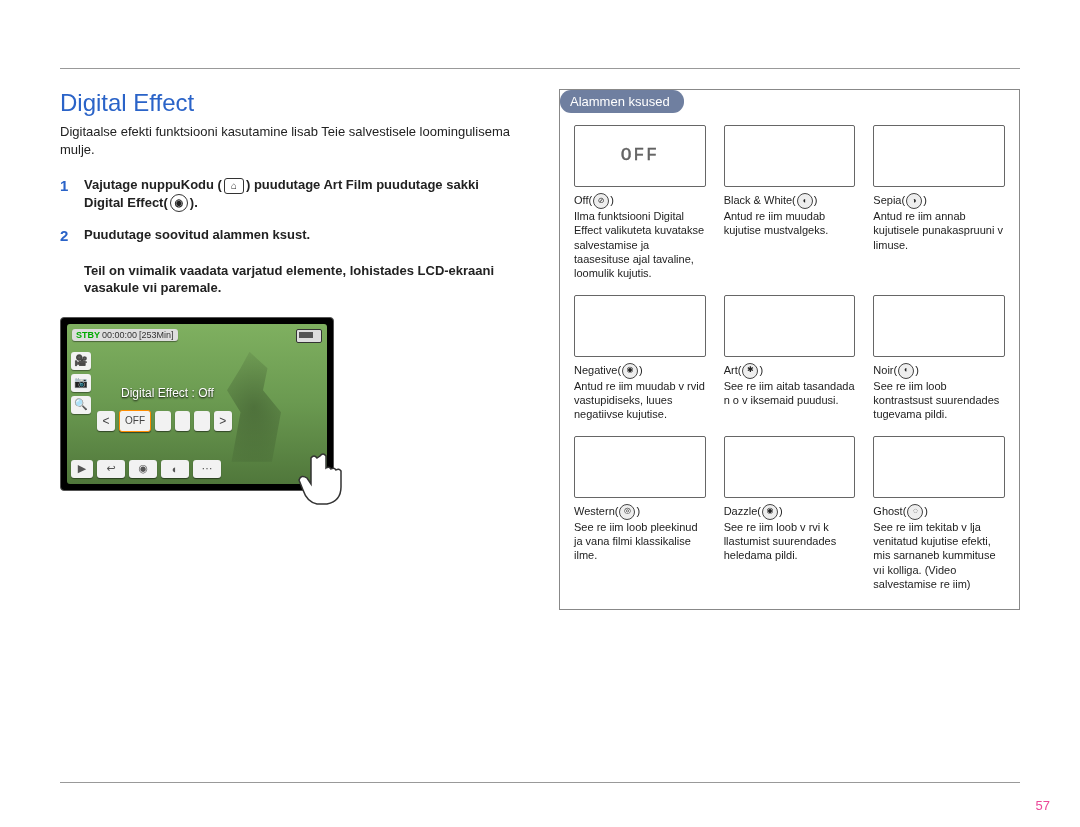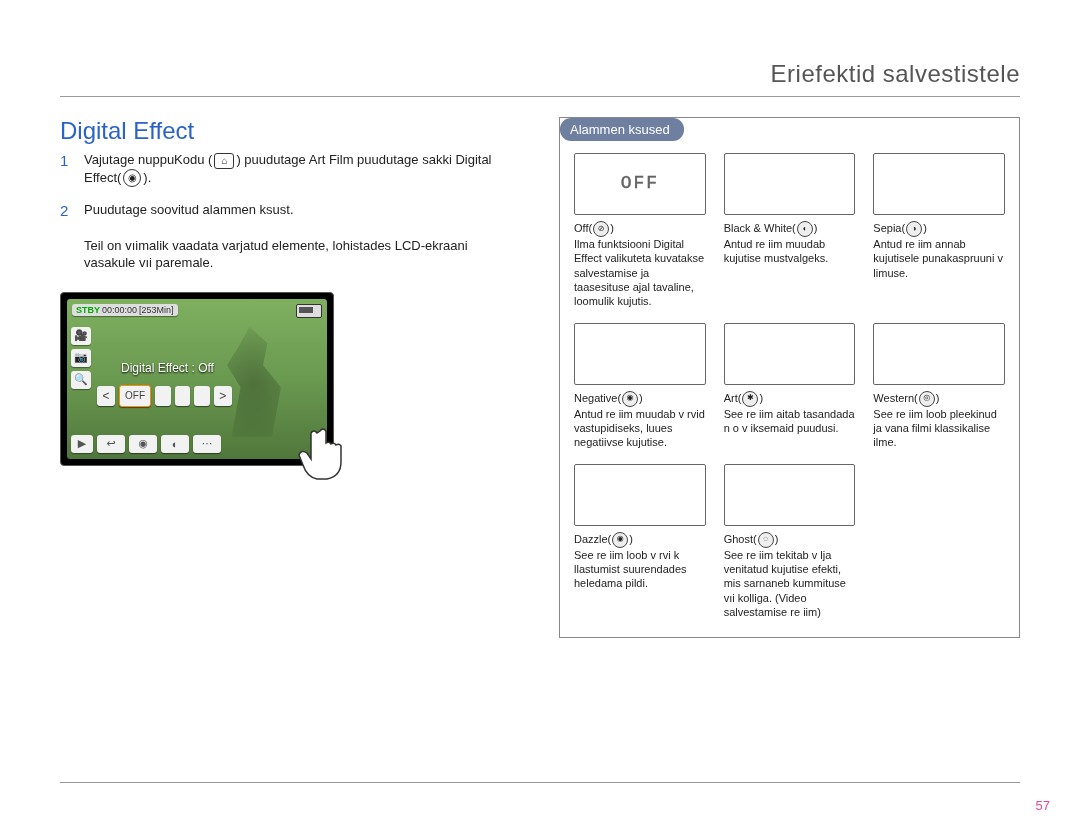--- a/index.html
+++ b/index.html
@@ -45,20 +45,21 @@
     font-size: 13px;
     line-height: 1.35;
     margin-bottom: 18px;
   }
   ol.steps {
     list-style: none;
     padding: 0;
     margin: 0;
     font-size: 13px;
     counter-reset: step;
+    font-weight: bold;
   }
   ol.steps > li {
     position: relative;
     padding-left: 24px;
     margin-bottom: 14px;
     line-height: 1.35;
   }
   ol.steps > li::before {
     counter-increment: step;
     content: counter(step);
@@ -276,27 +277,27 @@
   hr.foot {
     position:absolute;
     left:60px; right:60px; bottom:36px;
     border:none;border-top:1px solid #999;
   }
 </style>
 </head>
 <body>
 
 <div class="page">
-  <div class="chapter">Eriefektid salvestistele</div>
   <hr class="top">
 
   <div class="columns">
 
     <div class="col-left">
       <h2 class="section">Digital Effect</h2>
+      <div class="intro">Digitaalse efekti funktsiooni kasutamine lisab Teie salvestisele loomingulisema mulje.</div>
 
       <ol class="steps">
         <li>
           <span>Vajutage nuppuKodu (</span><span class="inline-icon">⌂</span><span>)   puudutage  Art Film   puudutage sakki Digital Effect(</span><span class="inline-icon round">◉</span><span>).</span>
         </li>
         <li>
           <span>Puudutage soovitud alammen    ksust.</span>
           <span class="step-sub">Teil on vıimalik vaadata varjatud elemente, lohistades LCD-ekraani vasakule vıi paremale.</span>
         </li>
       </ol>
@@ -346,20 +347,21 @@
     <div class="col-right">
       <div class="subhead">Alammen    ksused</div>
       <div class="grid" id="opt-grid">
           <div class="opt"><div class="thumb">
               <span class="off-text">OFF</span>
             </div><b>Off(<span class="gl">⊘</span>)</b><br><span>Ilma funktsiooni Digital Effect valikuteta kuvatakse salvestamise ja taasesituse ajal tavaline, loomulik kujutis.</span></div>
           <div class="opt"><div class="thumb"></div><b>Black &amp; White(<span class="gl">◐</span>)</b><br><span>Antud re iim muudab kujutise mustvalgeks.</span></div>
           <div class="opt"><div class="thumb"></div><b>Sepia(<span class="gl">◑</span>)</b><br><span>Antud re iim annab kujutisele punakaspruuni v limuse.</span></div>
           <div class="opt"><div class="thumb"></div><b>Negative(<span class="gl">◉</span>)</b><br><span>Antud re iim muudab v rvid vastupidiseks, luues negatiivse kujutise.</span></div>
           <div class="opt"><div class="thumb"></div><b>Art(<span class="gl">✱</span>)</b><br><span>See re iim aitab tasandada n o v iksemaid puudusi.</span></div>
+          <div class="opt"><div class="thumb"></div><b>Noir(<span class="gl">◐</span>)</b><br><span>See re iim loob kontrastsust suurendades tugevama pildi.</span></div>
           <div class="opt"><div class="thumb"></div><b>Western(<span class="gl">◎</span>)</b><br><span>See re iim loob pleekinud ja vana filmi klassikalise ilme.</span></div>
           <div class="opt"><div class="thumb"></div><b>Dazzle(<span class="gl">◉</span>)</b><br><span>See re iim loob v rvi k llastumist suurendades heledama pildi.</span></div>
           <div class="opt"><div class="thumb"></div><b>Ghost(<span class="gl">◌</span>)</b><br><span>See re iim tekitab v lja venitatud kujutise efekti, mis sarnaneb kummituse vıi kolliga. (Video salvestamise re iim)</span></div>
         </div>
     </div>
   </div>
 
   <hr class="foot">
   <div class="page-num">57</div>
 </div>

